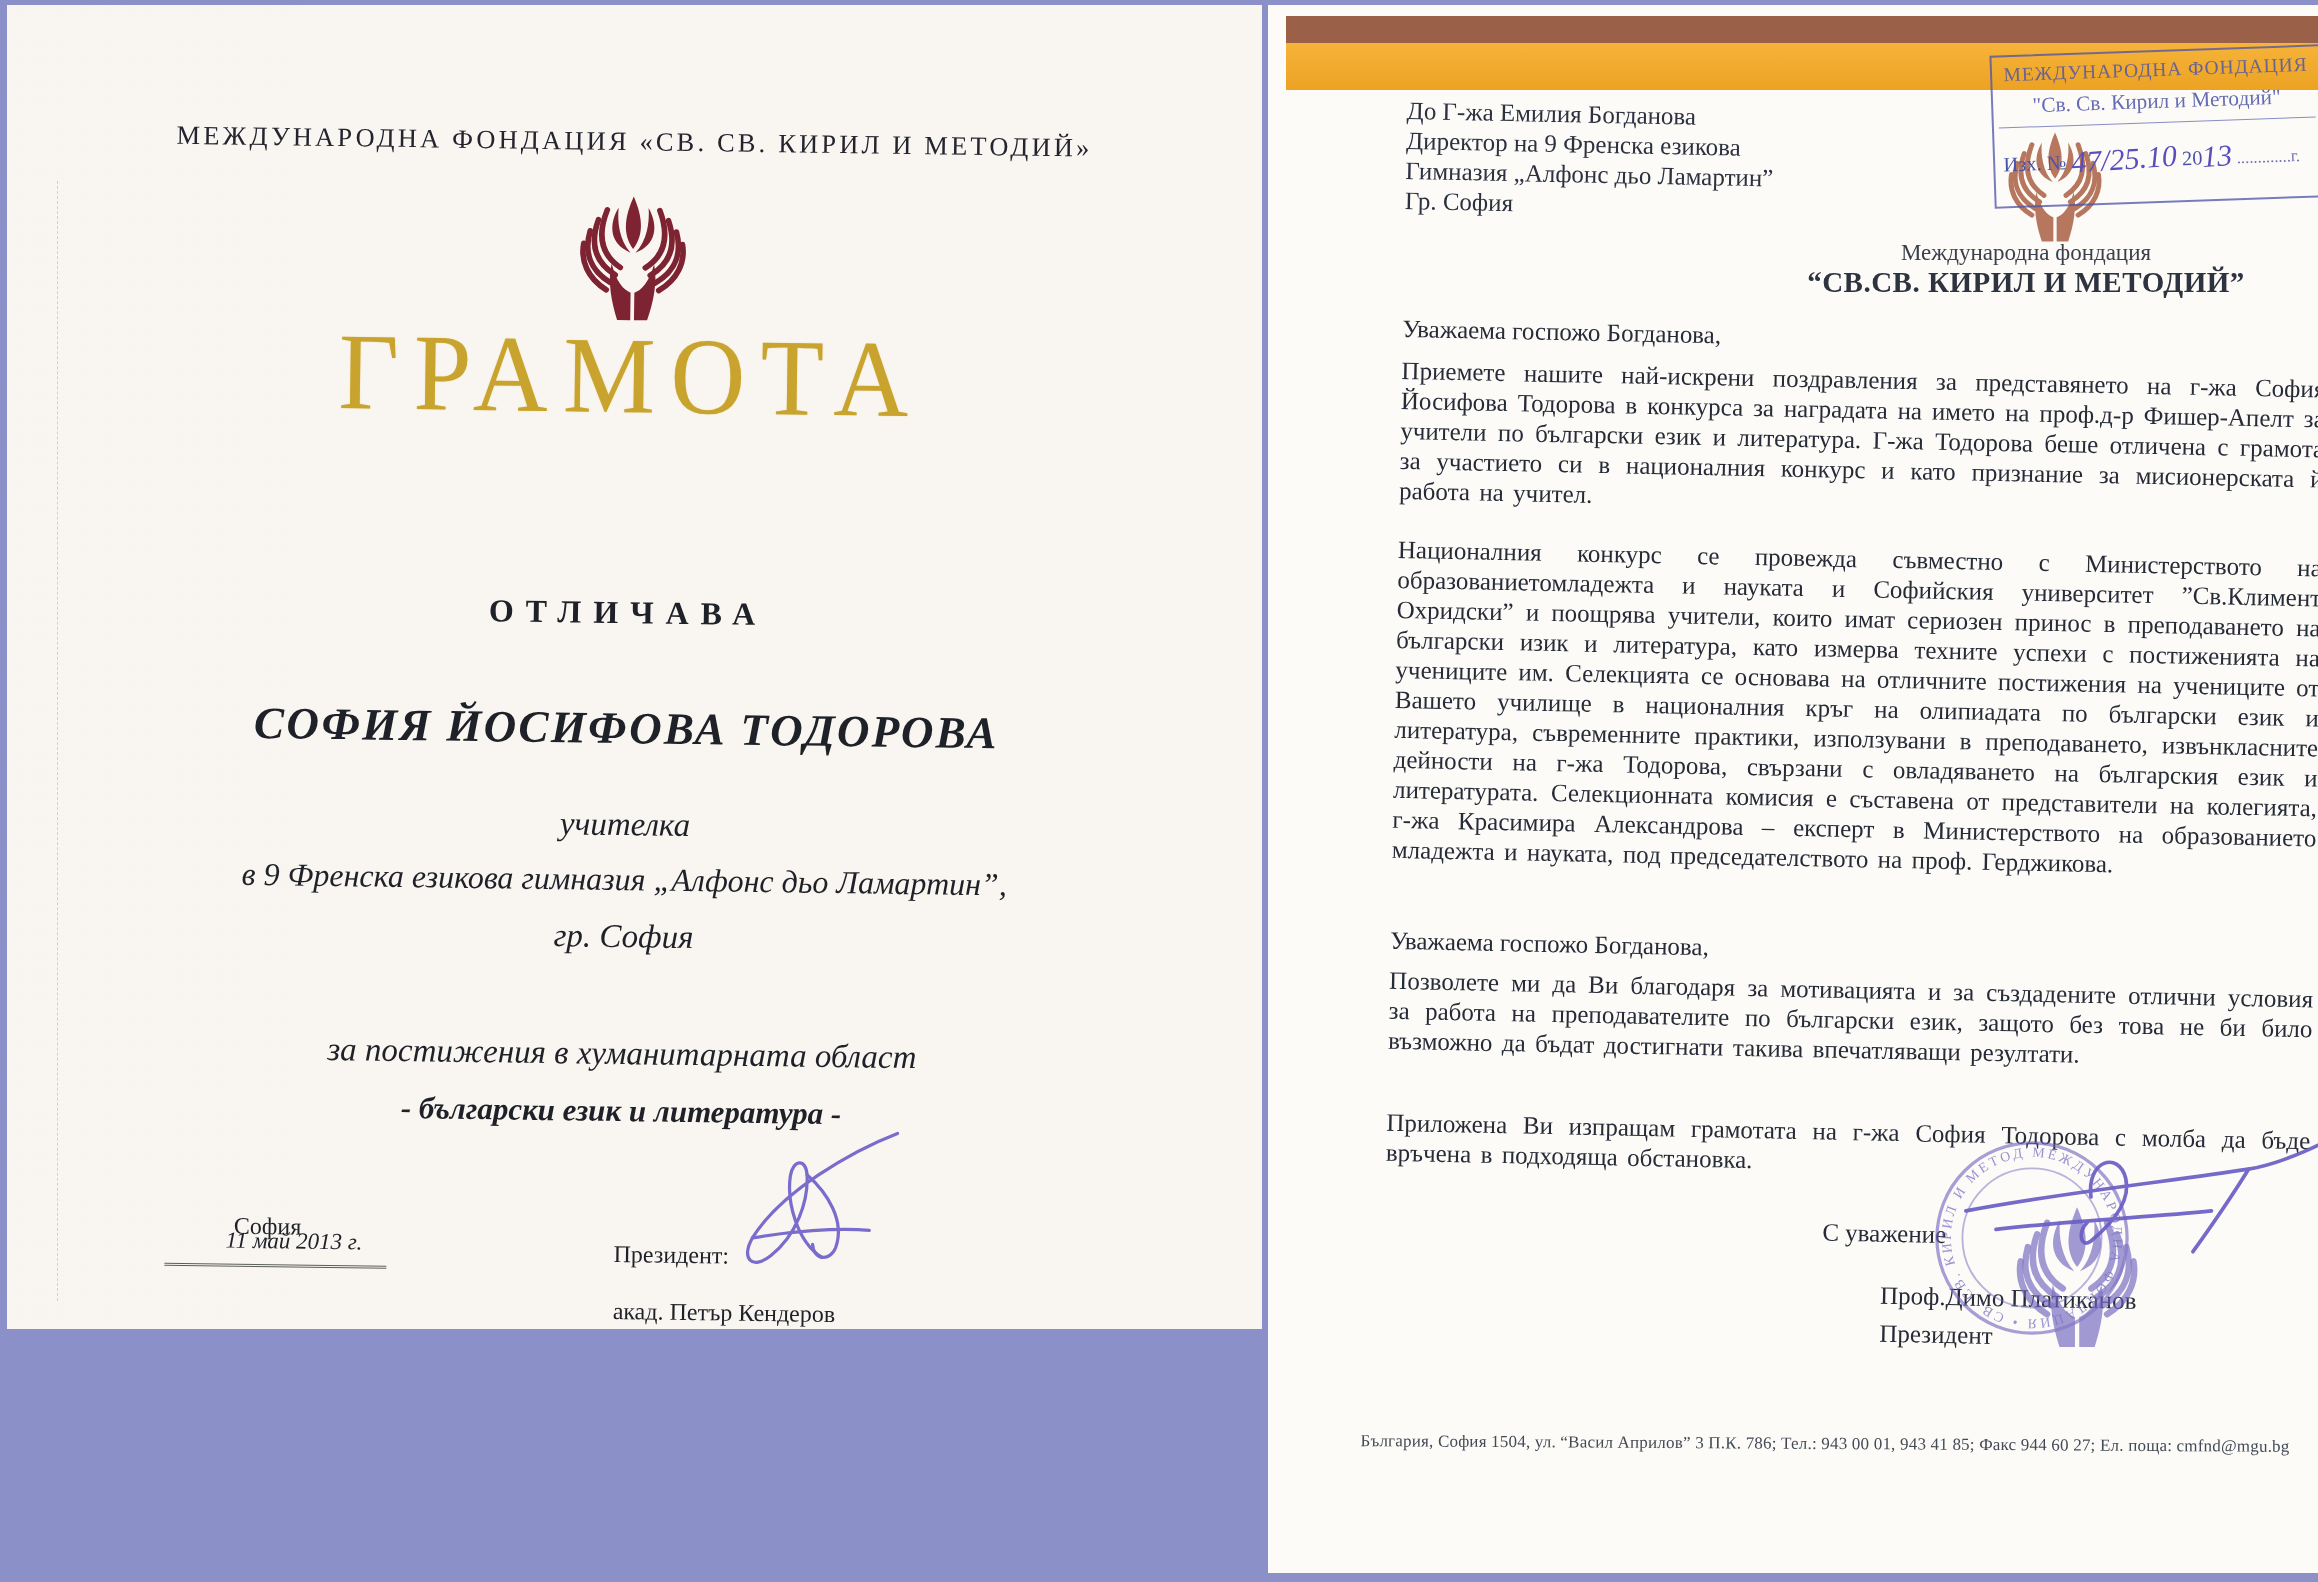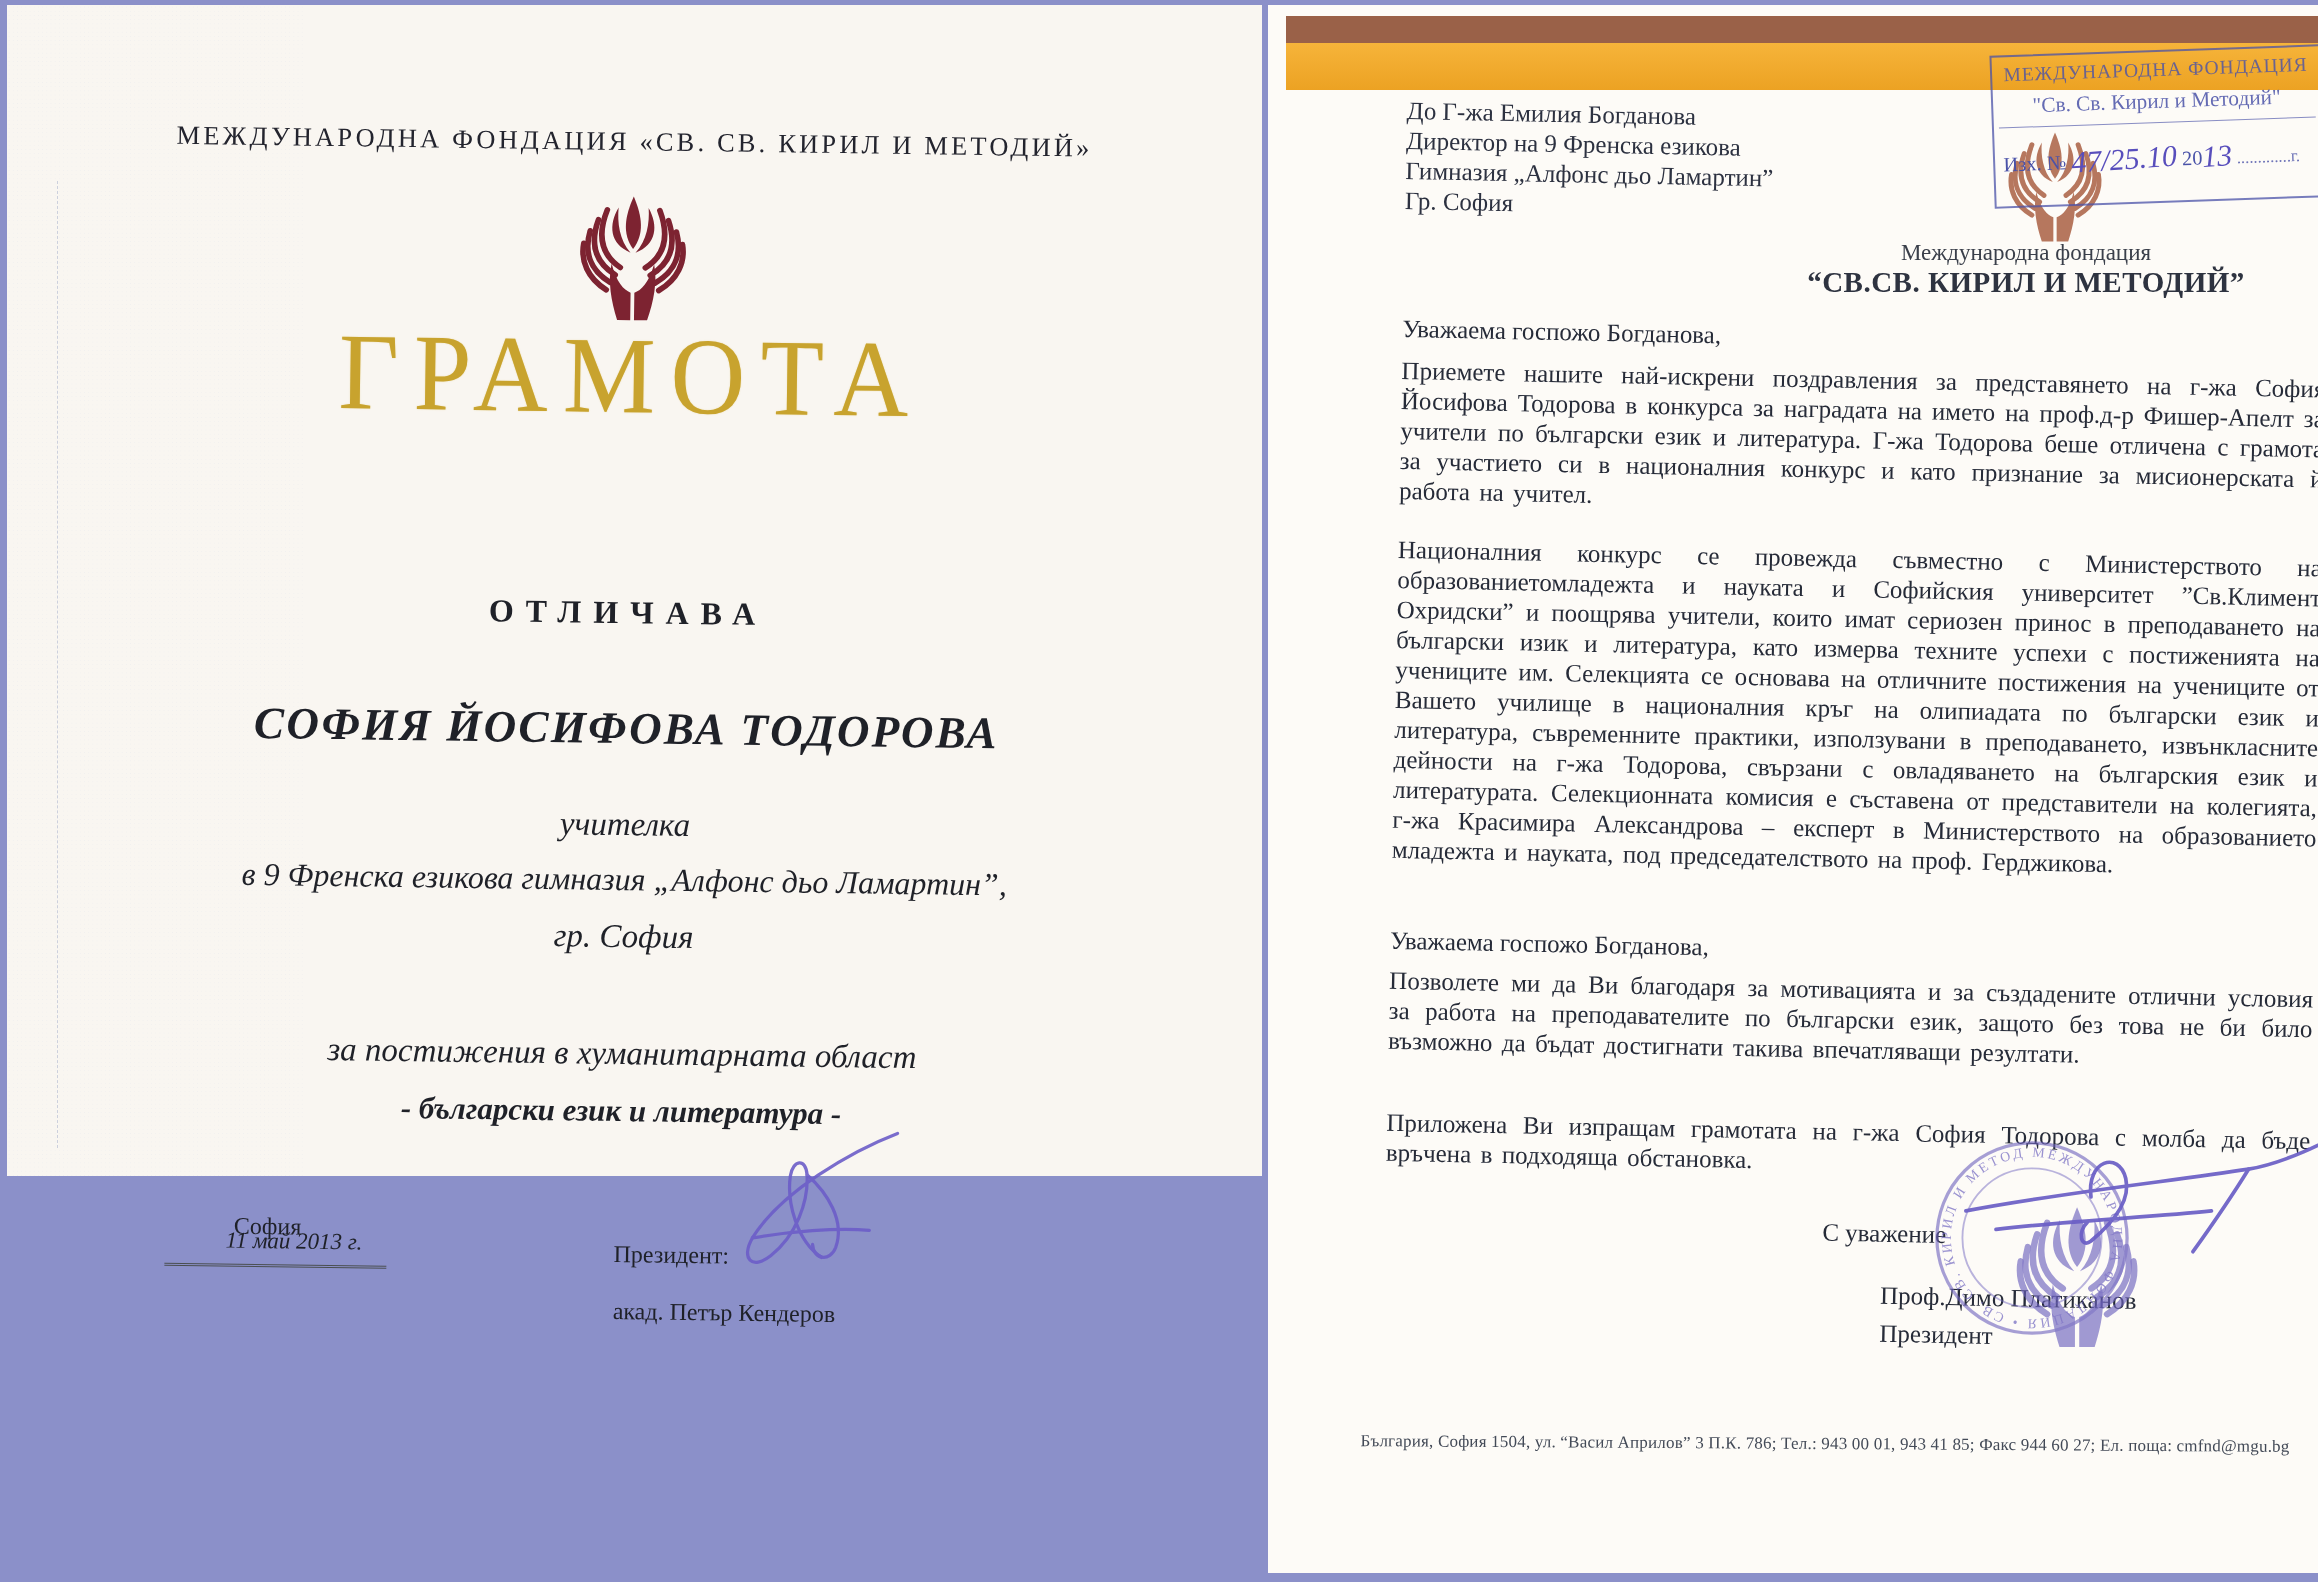--- a/index.html
+++ b/index.html
@@ -1,19 +1,19 @@
 <!DOCTYPE html>
 <html style="font-size:7.4px"><head>
 <meta charset="utf-8">
 <style>
   html,body{margin:0;padding:0;}
   #scene{position:relative;width:2374px;height:1583px;background:#8b90c9;overflow:hidden;
          font-family:"Liberation Serif","DejaVu Serif",serif;color:#1f2128;}
   
-  .page-left{position:absolute;left:6.5px;top:4.6px;width:1255px;height:1171px;background:#f9f6f1;}
+  .page-left{position:absolute;left:6.5px;top:4.6px;width:1255px;height:1324px;background:#f9f6f1;}
   .page-right{position:absolute;left:1268px;top:4.6px;width:1100px;height:1568px;background:#fdfbf7;}
   .texture{position:absolute;left:0;top:0;bottom:0;width:297px;opacity:.55;pointer-events:none;
            background-image:radial-gradient(rgba(120,150,215,.12) 0.7px,transparent 0.7px);
            background-size:4.2px 4.2px;}
   .fold-line{position:absolute;left:50px;top:176px;bottom:28px;width:0;
              border-left:1.4px dashed rgba(90,110,170,.28);}
   
   .cert-content{position:absolute;inset:0;transform:rotate(.8deg);transform-origin:185px 139px;}
   .cert-org{position:absolute;top:115px;left:0;width:100%;text-align:center;
             font-size:26.4px;letter-spacing:3.2px;color:#23242e;white-space:nowrap;}

